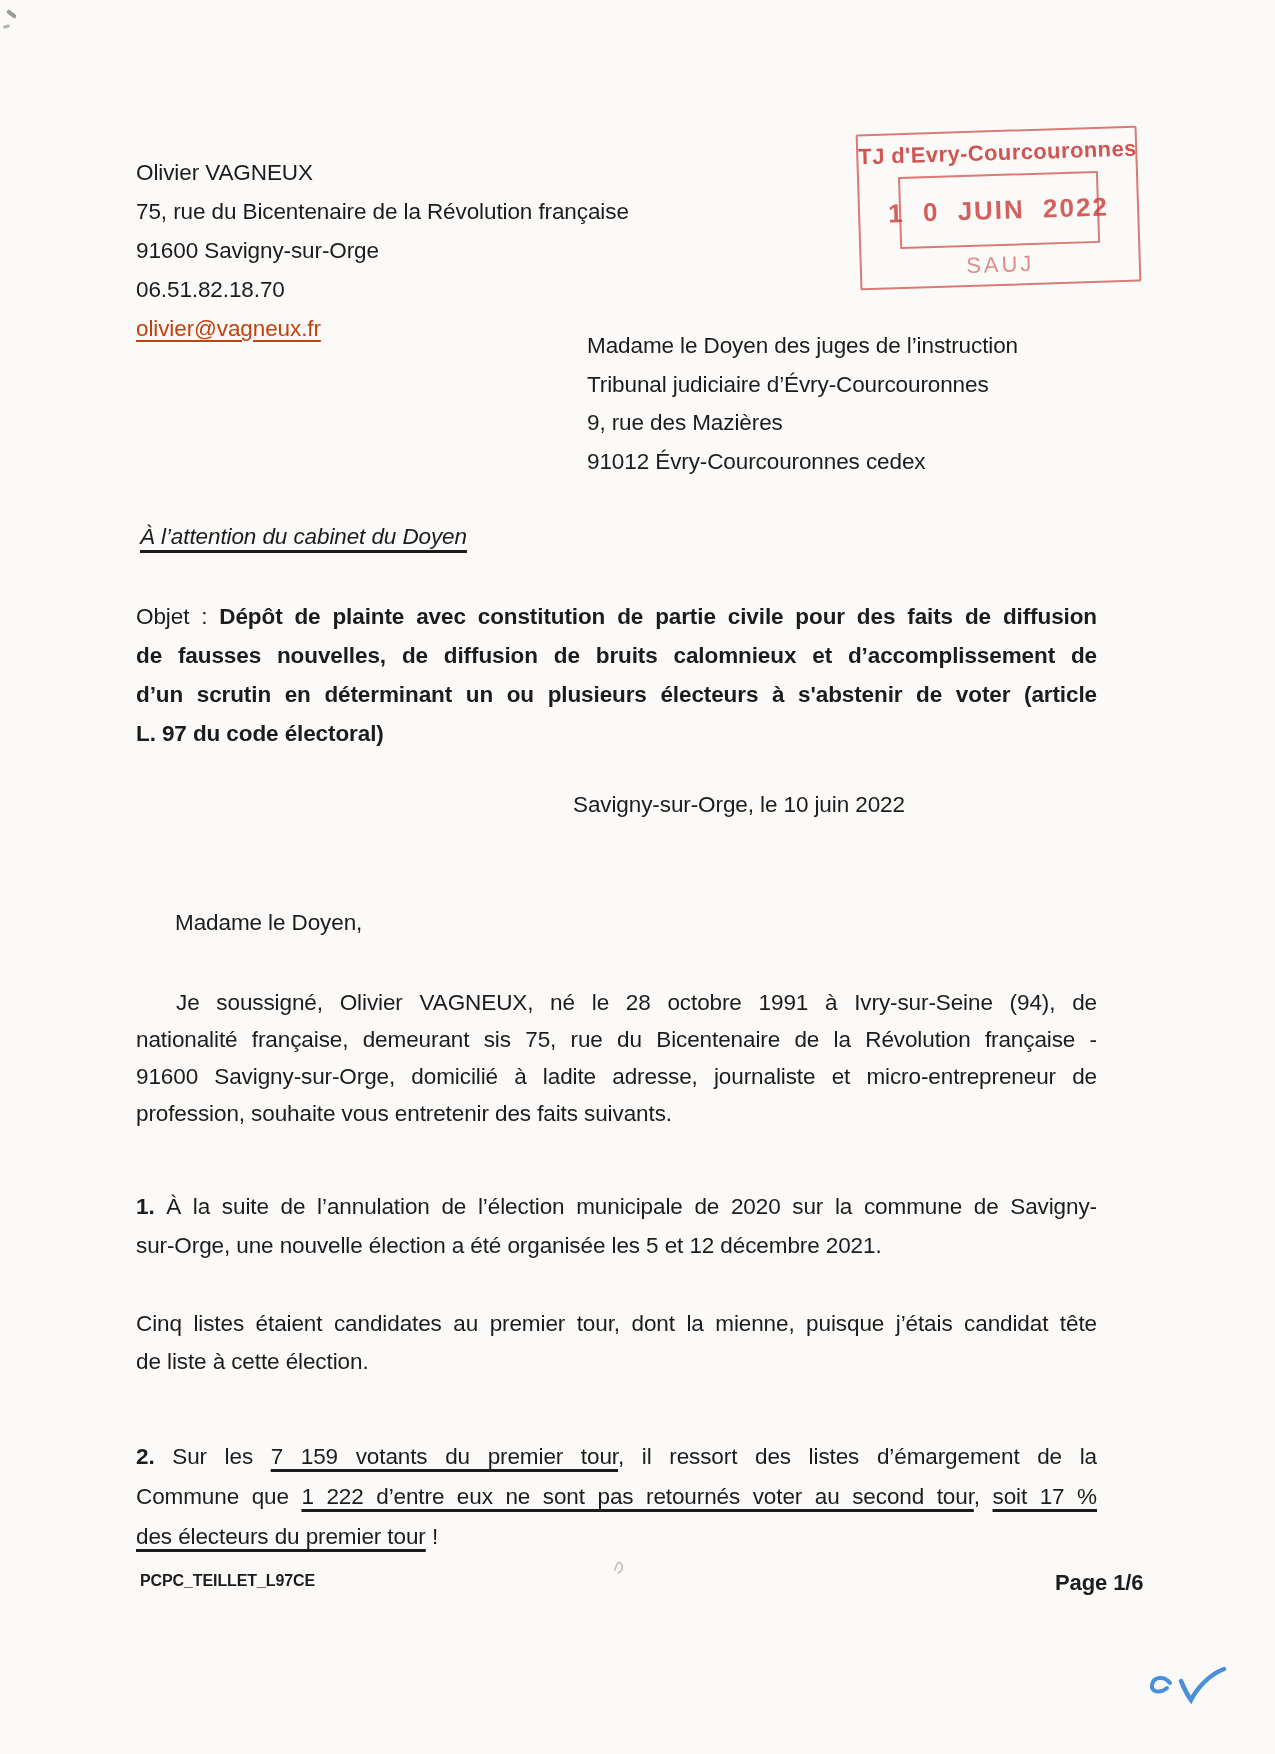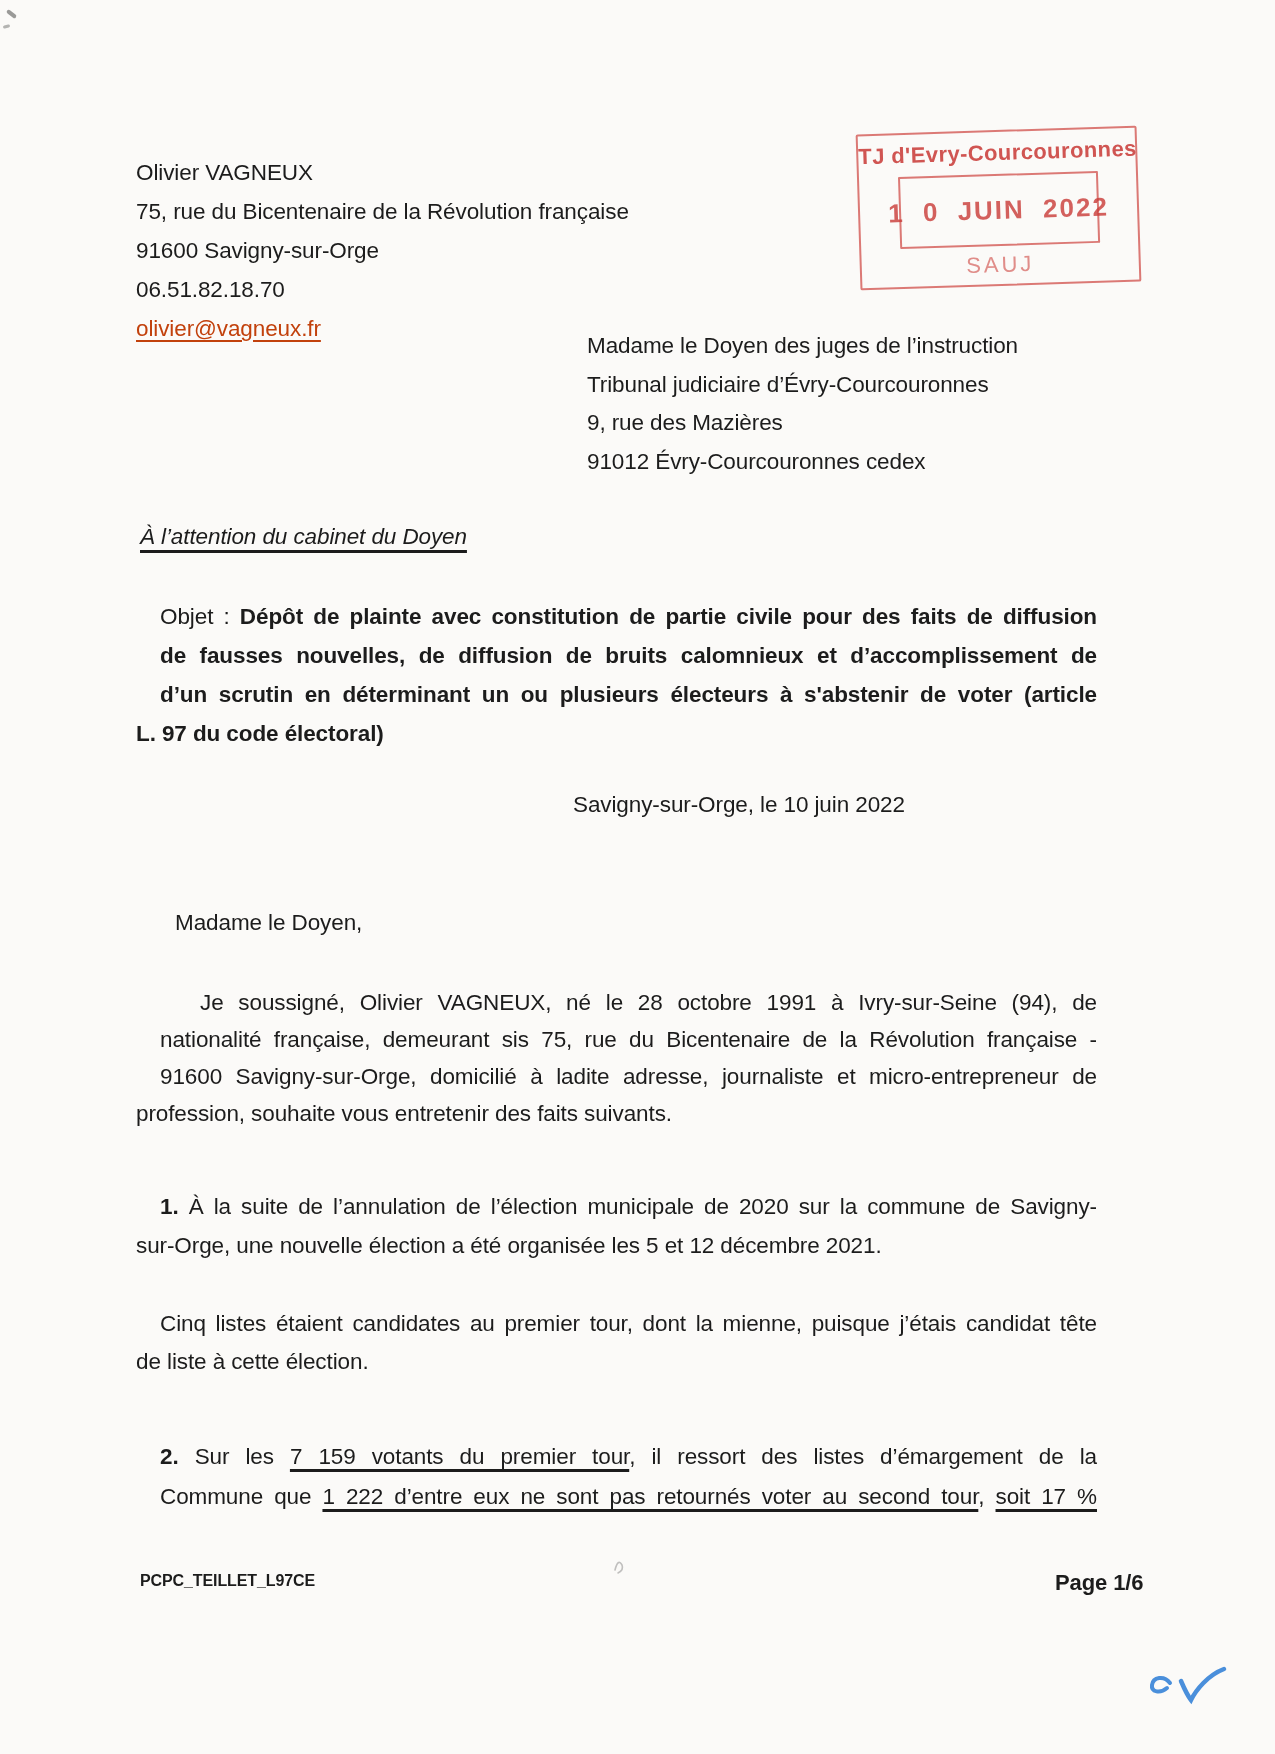--- a/index.html
+++ b/index.html
@@ -10,21 +10,21 @@
     overflow:hidden;
     font-family:"Liberation Sans","DejaVu Sans",sans-serif;
     color:#1c1c1c;
     font-size:22.5px;
     letter-spacing:-0.1px;
   }
   .abs{position:absolute;}
   .nowrap{white-space:nowrap;}
   .b{font-weight:700;}
   .u{text-decoration:underline;text-decoration-thickness:2.5px;text-underline-offset:5px;}
-  .jline{text-align:justify;text-align-last:justify;margin-left:24px;}
+  .jline{text-align:justify;text-align-last:justify;}
   .lline{text-align:left;}
   .ind{padding-left:40px;}
 
   
   .sender{left:136px;top:153px;line-height:39px;}
   .sender a.email{color:#c2410c;text-decoration:underline;text-decoration-thickness:2px;text-underline-offset:4px;}
 
   
   .stamp{
     left:858px;top:130px;width:277px;height:152px;
@@ -131,20 +131,21 @@
   </div>
 
   <div class="abs p3">
     <div class="jline">Cinq listes étaient candidates au premier tour, dont la mienne, puisque j’étais candidat tête</div>
     <div class="lline">de liste à cette élection.</div>
   </div>
 
   <div class="abs p4">
     <div class="jline"><span class="b">2.</span><span> Sur les </span><span class="u">7 159 votants du premier tour</span><span>, il ressort des listes d’émargement de la</span></div>
     <div class="jline"><span>Commune que </span><span class="u">1 222 d’entre eux ne sont pas retournés voter au second tour</span><span>, </span><span class="u">soit 17 %</span></div>
+    <div class="lline"><span class="u">des électeurs du premier tour</span><span> !</span></div>
   </div>
 
   <div class="abs footer-ref nowrap">PCPC_TEILLET_L97CE</div>
   <div class="abs footer-page nowrap">Page 1/6</div>
 
   <svg class="abs artifact" width="14" height="22" viewBox="0 0 14 22">
     <path d="M3 14 Q6 2 10 9 Q12 14 6 17" stroke="#777" stroke-width="1.6" fill="none" opacity="0.45" stroke-linecap="round"></path>
   </svg>
 
   <svg class="abs initials" viewBox="0 0 84 48">

